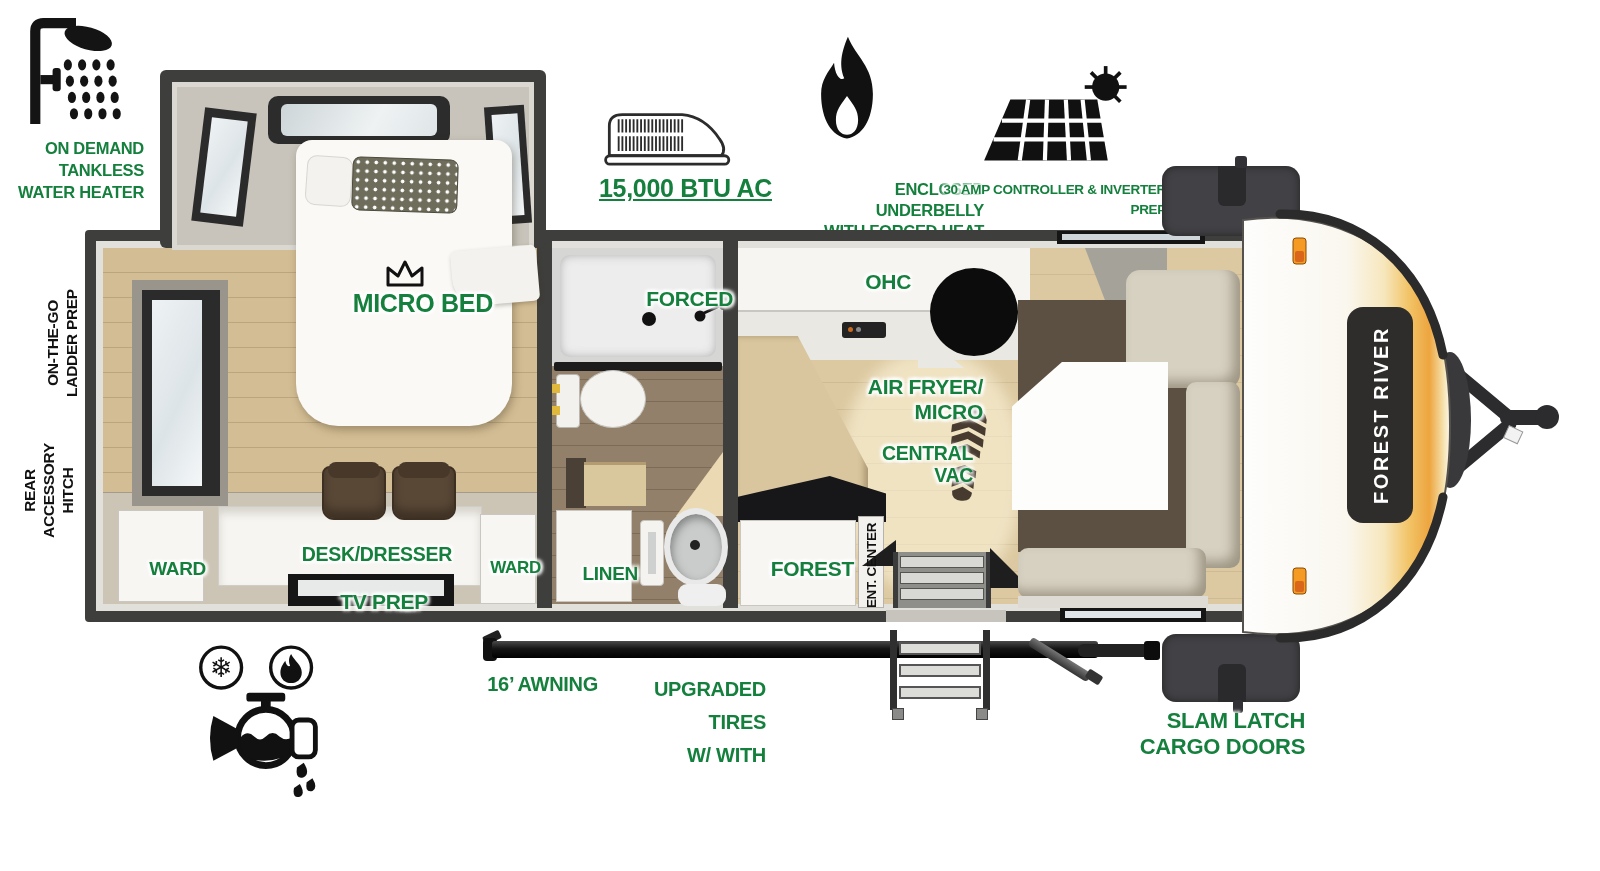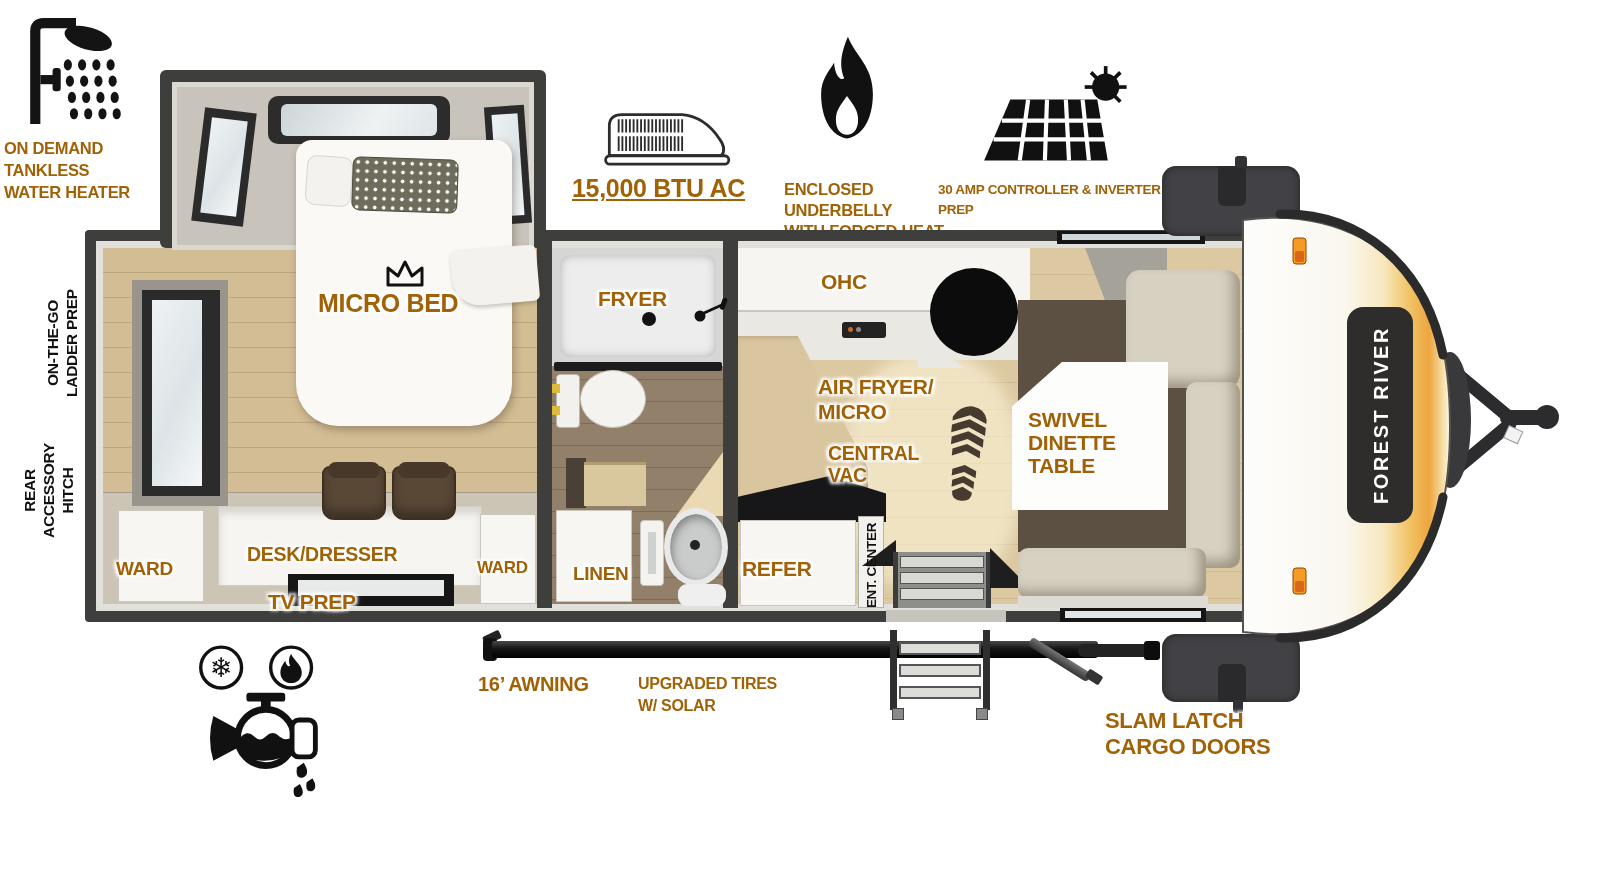--- a/index.html
+++ b/index.html
@@ -1,20 +1,20 @@
 <!DOCTYPE html>
 <html><head>
 <meta charset="utf-8">
 <style>
   html,body{margin:0;padding:0;background:#fff;}
   #canvas{position:relative;width:1600px;height:871px;background:#fff;overflow:hidden;
           font-family:"Liberation Sans",sans-serif;}
   #canvas *{box-sizing:border-box;}
   .abs{position:absolute;}
-  .lbl{position:absolute;font-weight:700;color:#a16207;text-align:left;letter-spacing:-0.3px;
+  .lbl{position:absolute;font-weight:700;color:#15803d;text-align:right;letter-spacing:-0.3px;
        text-shadow:-2px -2px 3px #fff,2px -2px 3px #fff,-2px 2px 3px #fff,2px 2px 3px #fff,0 0 6px #fff;
        line-height:1.15;}
   .vwrap{position:absolute;display:flex;align-items:center;justify-content:center;}
   .vrot{transform:rotate(-90deg);white-space:nowrap;text-align:center;font-weight:700;color:#111;
         letter-spacing:-0.3px;}
   
   #wh-icon{left:25px;top:16px;width:102px;height:112px;}
   #wh-text{left:4px;top:137px;width:140px;font-size:16.5px;line-height:22px;}
   #ac-icon{left:600px;top:106px;width:140px;height:64px;}
   #ac-text{left:572px;top:174px;width:200px;font-size:25px;text-decoration:underline;}
@@ -166,21 +166,21 @@
   #cargo-top-stub{left:1235px;top:156px;width:12px;height:12px;background:#323236;border-radius:3px;}
   #cargo-bot{left:1162px;top:634px;width:138px;height:68px;}
   #cargo-bot-latch{left:1218px;top:664px;width:28px;height:38px;background:#2a2a2d;border-radius:6px 6px 0 0;}
   #cargo-bot-stub{left:1233px;top:700px;width:10px;height:13px;background:#323236;border-radius:3px;}
   
   #cap-svg{left:1210px;top:150px;width:390px;height:560px;}
   
   #spray-icon{left:192px;top:642px;width:136px;height:156px;}
   
   #awning-lbl{left:478px;top:673px;width:120px;font-size:20px;}
-  #tires-lbl{left:638px;top:673px;width:164px;font-size:16px;line-height:22px;}
+  #tires-lbl{left:602px;top:673px;width:164px;font-size:20px;line-height:33px;}
   #cargo-lbl{left:1105px;top:708px;width:200px;font-size:22px;line-height:26px;}
   #spray-lbl{left:148px;top:813px;width:208px;font-size:16.5px;line-height:25px;}
   
   #queen-lbl{left:318px;top:289px;width:175px;font-size:25px;}
   #shower-lbl{left:598px;top:287px;width:135px;font-size:21px;}
   #ohc-lbl{left:821px;top:270px;width:90px;font-size:21px;}
   #af-lbl{left:818px;top:374px;width:165px;font-size:21px;line-height:25px;}
   #cv-lbl{left:828px;top:442px;width:145px;font-size:19.5px;line-height:22px;}
   #din-lbl{left:1028px;top:408px;width:125px;font-size:21px;line-height:23px;}
   #wardl-lbl{left:116px;top:558px;width:90px;font-size:19px;}
@@ -450,46 +450,41 @@
     <path d="M22 76 L48 90 L48 108 L22 122 Q15 99 22 76 Z" fill="#111"></path>
     <rect x="103" y="80" width="24" height="38" rx="7" fill="#fff" stroke="#111" stroke-width="5"></rect>
     <path d="M115 124 q7 11 0 15 q-9 3 -7 -10 z" fill="#111"></path>
     <path d="M124 140 q6 10 0 13 q-8 2 -6 -9 z" fill="#111"></path>
     <path d="M111 146 q6 10 0 13 q-8 2 -6 -9 z" fill="#111"></path>
   </svg>
 
   <div id="awning-lbl" class="lbl">16’ AWNING</div>
   <div id="tires-lbl" class="lbl">
     <div>UPGRADED TIRES</div>
-    <div>W/ SOLAR</div>
+    <div>W/ WITH</div>
   </div>
   <div id="cargo-lbl" class="lbl">
     <div>SLAM LATCH</div>
     <div>CARGO DOORS</div>
   </div>
 
   <div id="queen-lbl" class="lbl">MICRO BED</div>
-  <div id="shower-lbl" class="lbl">FRYER</div>
+  <div id="shower-lbl" class="lbl">FORCED</div>
   <div id="ohc-lbl" class="lbl">OHC</div>
   <div id="cv-lbl" class="lbl">
     <div>CENTRAL</div>
     <div>VAC</div>
   </div>
   <div id="af-lbl" class="lbl">
     <div>AIR FRYER/</div>
     <div>MICRO</div>
-  </div>
-  <div id="din-lbl" class="lbl">
-    <div>SWIVEL</div>
-    <div>DINETTE</div>
-    <div>TABLE</div>
   </div>
   <div id="wardl-lbl" class="lbl">WARD</div>
   <div id="desk-lbl" class="lbl">DESK/DRESSER</div>
   <div id="tv-lbl" class="lbl">TV PREP</div>
   <div id="wardr-lbl" class="lbl">WARD</div>
   <div id="linen-lbl" class="lbl">LINEN</div>
-  <div id="refer-lbl" class="lbl">REFER</div>
+  <div id="refer-lbl" class="lbl">FOREST</div>
   <div id="ent-wrap" class="vwrap">
     <div class="vrot">ENT. CENTER</div>
   </div>
 
 </div>
 
 </body></html>

